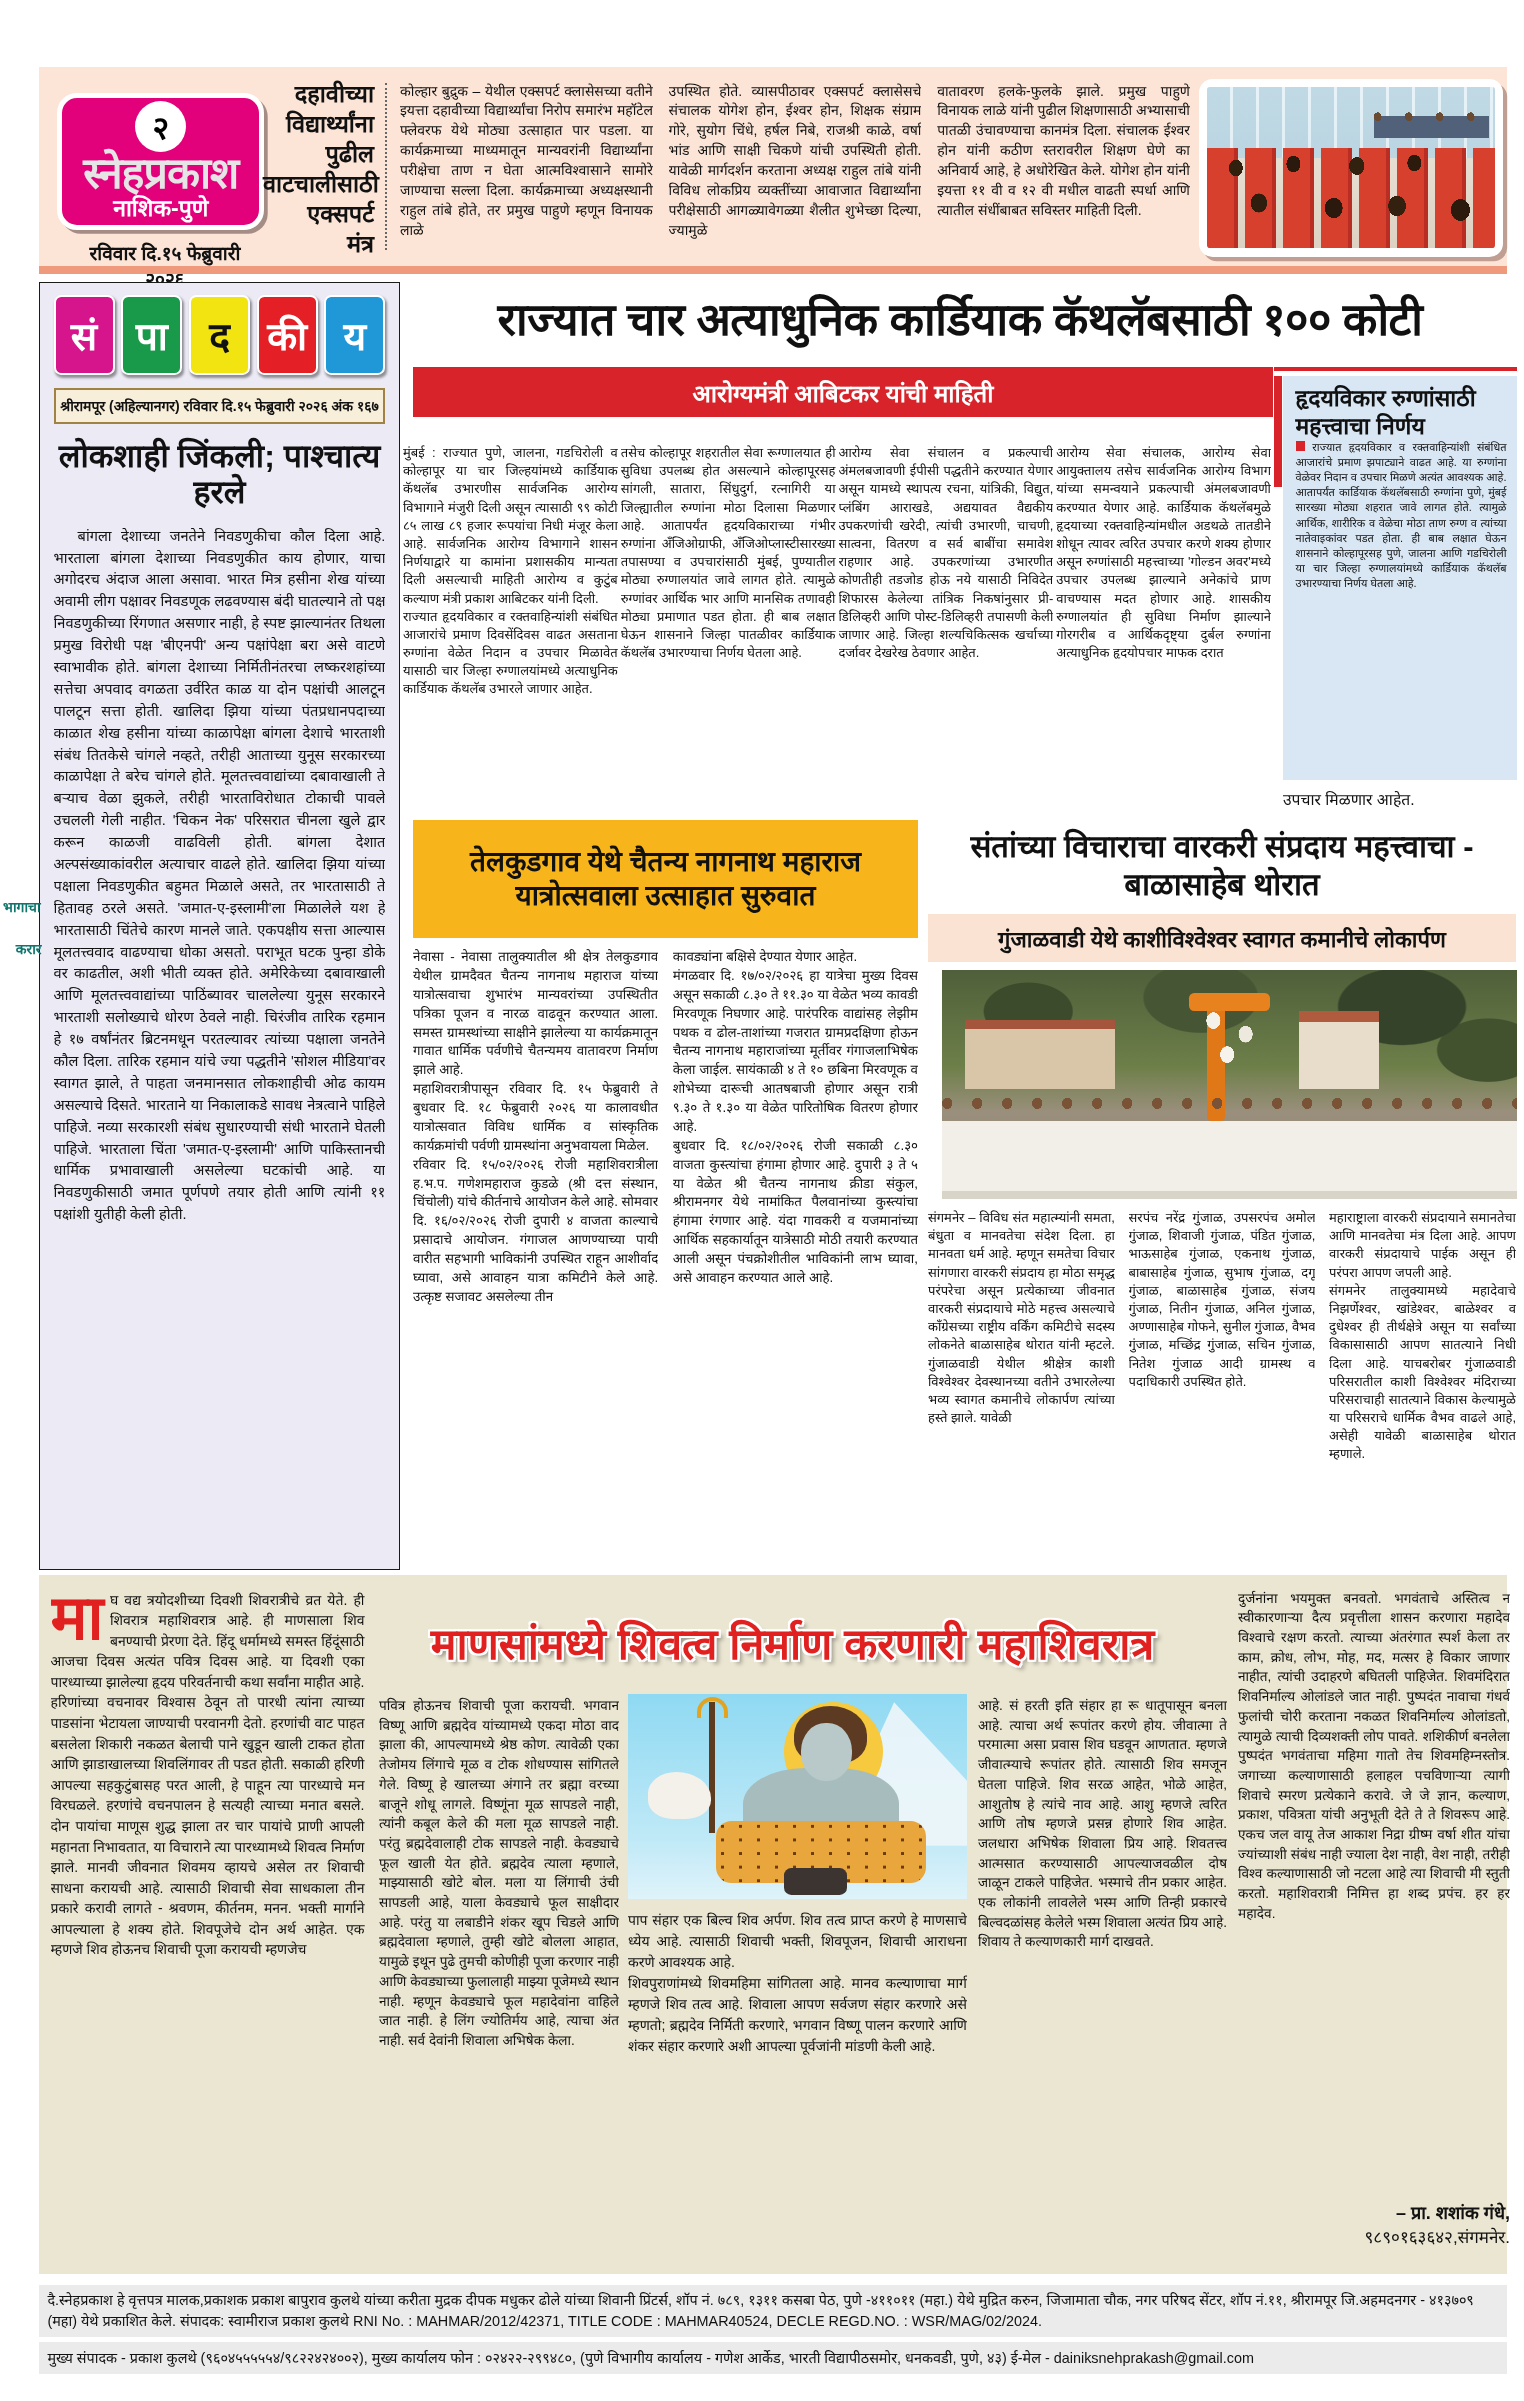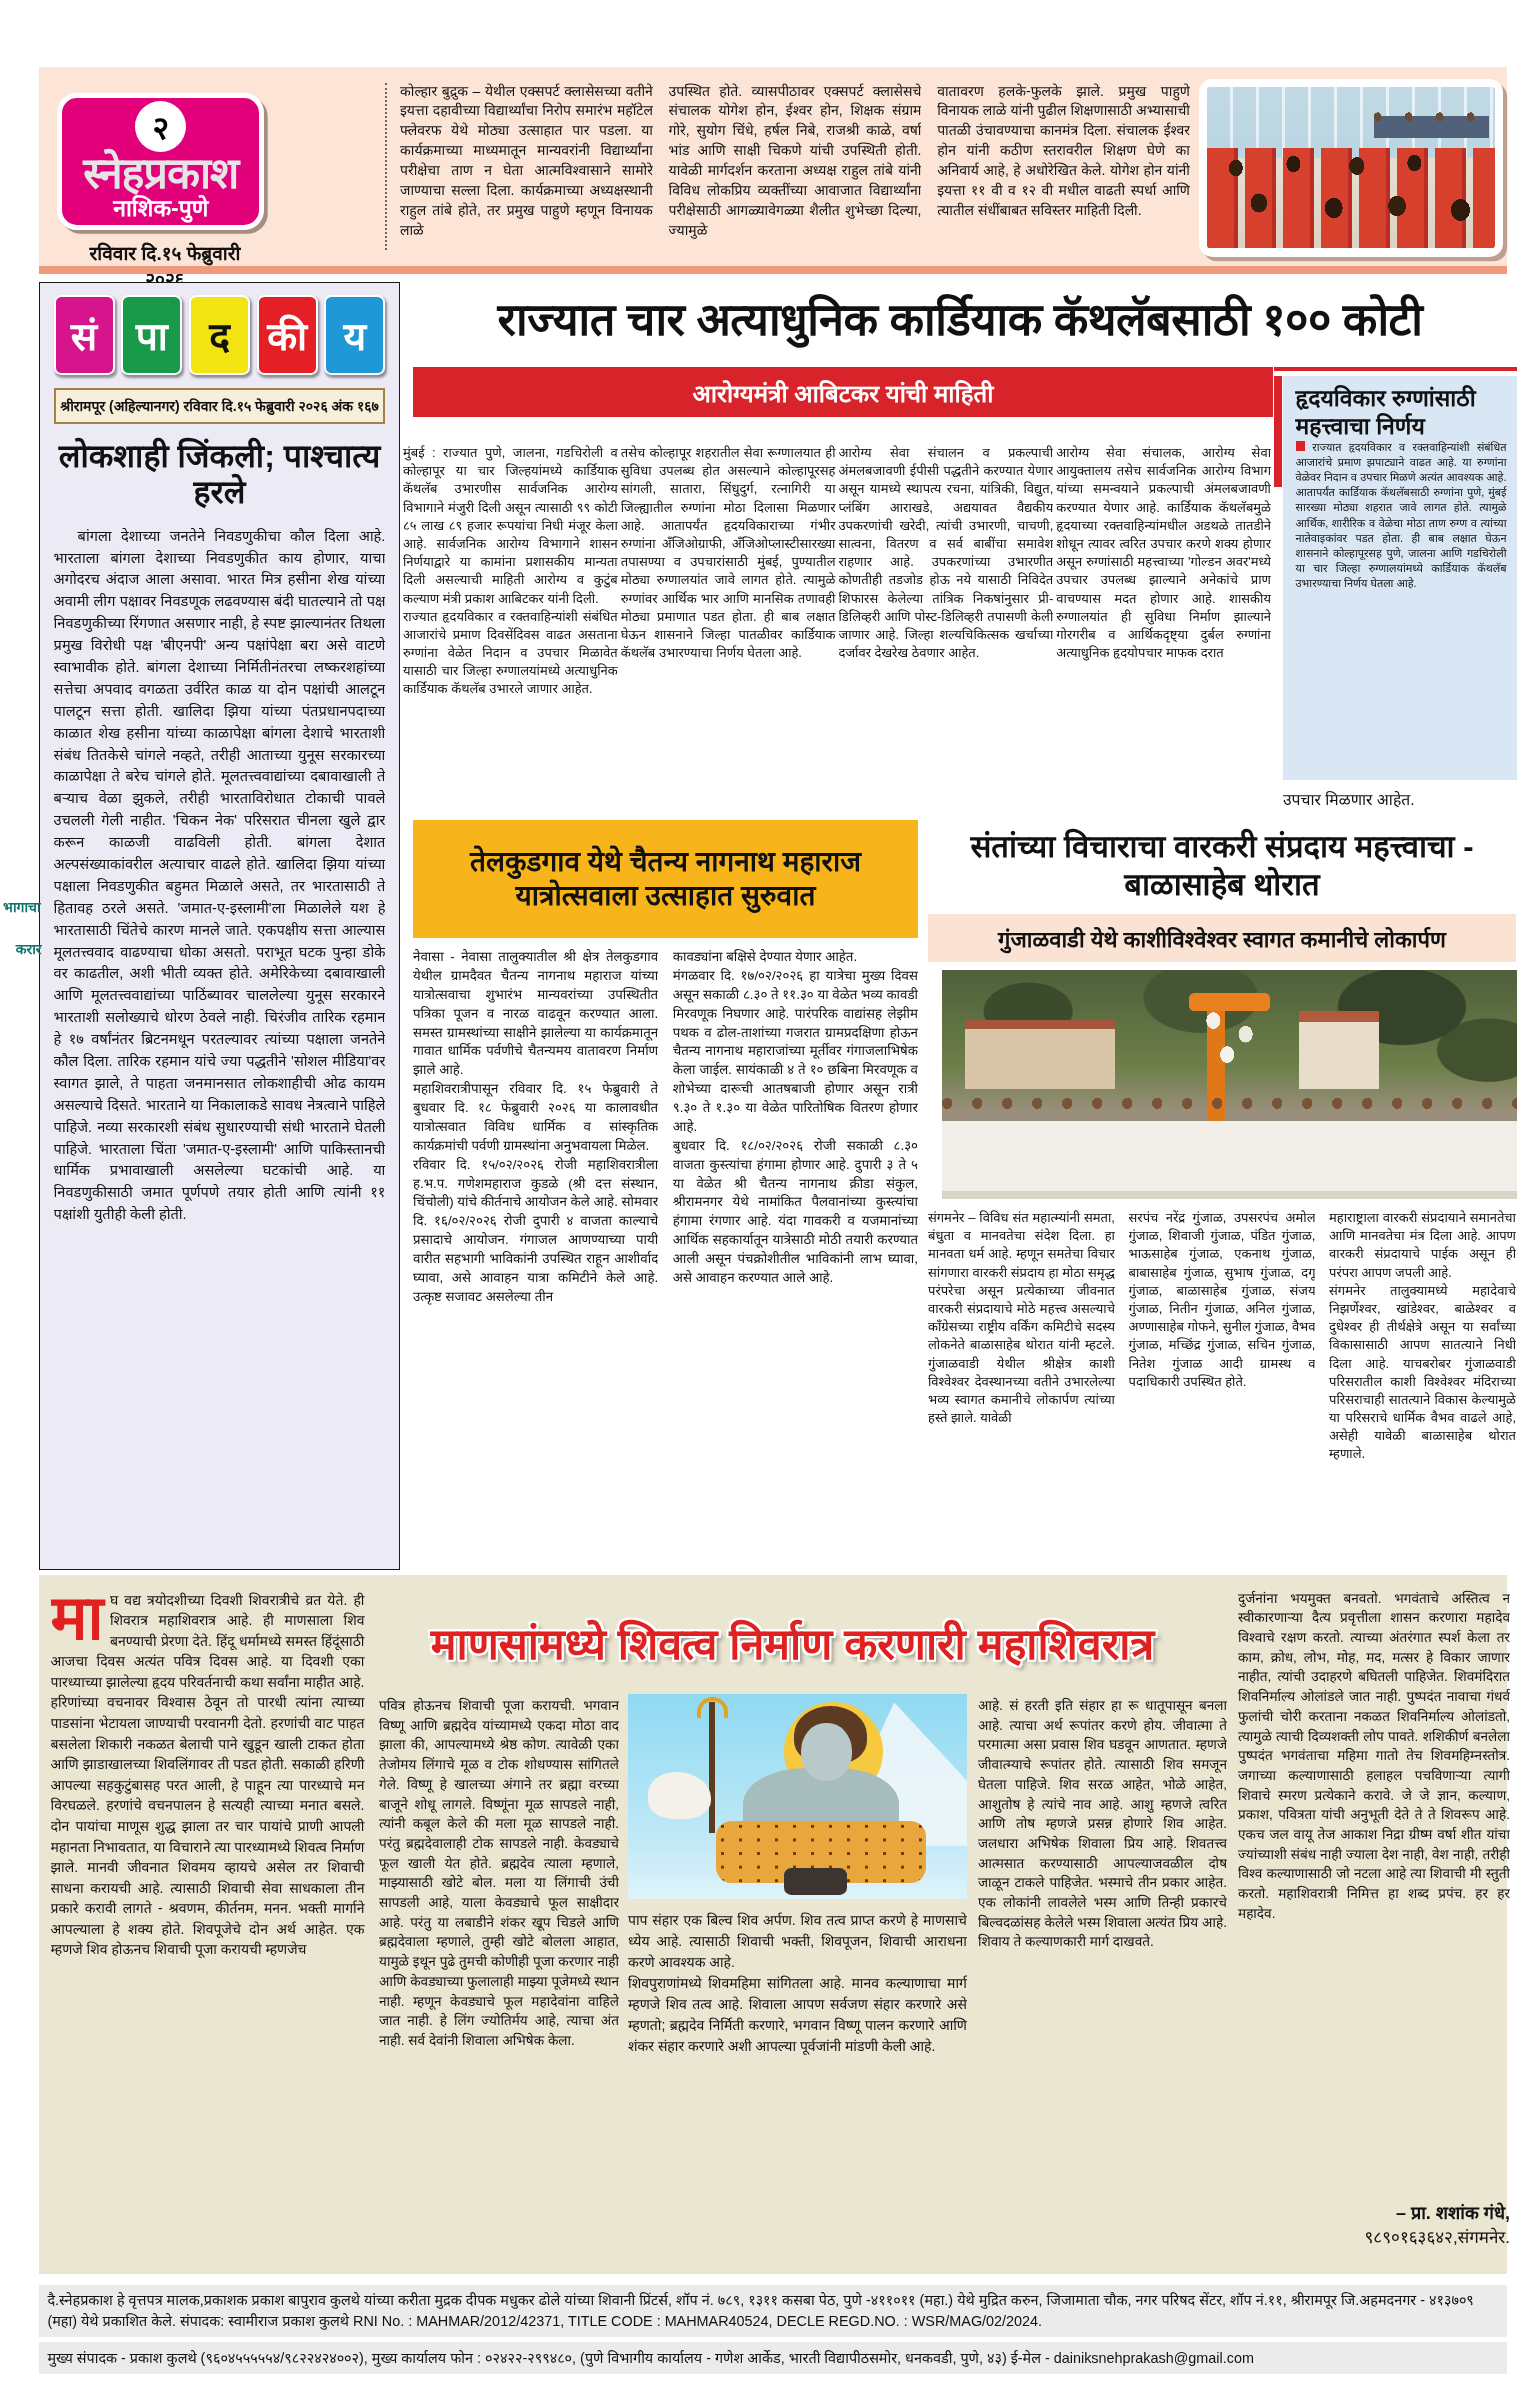--- a/index.html
+++ b/index.html
@@ -152,20 +152,26 @@
 
 <div id="page">
 
   <div class="top-strip">
     <div class="masthead">
       <div class="m-circle">२</div>
       <div class="m-title">स्नेहप्रकाश</div>
       <div class="m-sub">नाशिक-पुणे</div>
     </div>
     <div class="m-date">रविवार दि.१५ फेब्रुवारी २०२६</div>
+    <div class="top-headline">दहावीच्या
+विद्यार्थ्यांना
+पुढील
+वाटचालीसाठी
+एक्सपर्ट
+मंत्र</div>
     <div class="top-divider"></div>
     <div class="top-body">
       <div class="col">कोल्हार बुद्रुक – येथील एक्सपर्ट क्लासेसच्या वतीने इयत्ता दहावीच्या विद्यार्थ्यांचा निरोप समारंभ महॉटेल फ्लेवरफ येथे मोठ्या उत्साहात पार पडला. या कार्यक्रमाच्या माध्यमातून मान्यवरांनी विद्यार्थ्यांना परीक्षेचा ताण न घेता आत्मविश्वासाने सामोरे जाण्याचा सल्ला दिला. कार्यक्रमाच्या अध्यक्षस्थानी राहुल तांबे होते, तर प्रमुख पाहुणे म्हणून विनायक लाळे</div>
       <div class="col">उपस्थित होते. व्यासपीठावर एक्सपर्ट क्लासेसचे संचालक योगेश होन, ईश्वर होन, शिक्षक संग्राम गोरे, सुयोग चिंधे, हर्षल निबे, राजश्री काळे, वर्षा भांड आणि साक्षी चिकणे यांची उपस्थिती होती. यावेळी मार्गदर्शन करताना अध्यक्ष राहुल तांबे यांनी विविध लोकप्रिय व्यक्तींच्या आवाजात विद्यार्थ्यांना परीक्षेसाठी आगळ्यावेगळ्या शैलीत शुभेच्छा दिल्या, ज्यामुळे</div>
       <div class="col">वातावरण हलके-फुलके झाले. प्रमुख पाहुणे विनायक लाळे यांनी पुढील शिक्षणासाठी अभ्यासाची पातळी उंचावण्याचा कानमंत्र दिला. संचालक ईश्वर होन यांनी कठीण स्तरावरील शिक्षण घेणे का अनिवार्य आहे, हे अधोरेखित केले. योगेश होन यांनी इयत्ता ११ वी व १२ वी मधील वाढती स्पर्धा आणि त्यातील संधींबाबत सविस्तर माहिती दिली.</div>
     </div>
     <div class="top-photo">
       <div class="ps1">
         <div class="ps1-windows"></div>
         <div class="ps1-people"></div>

